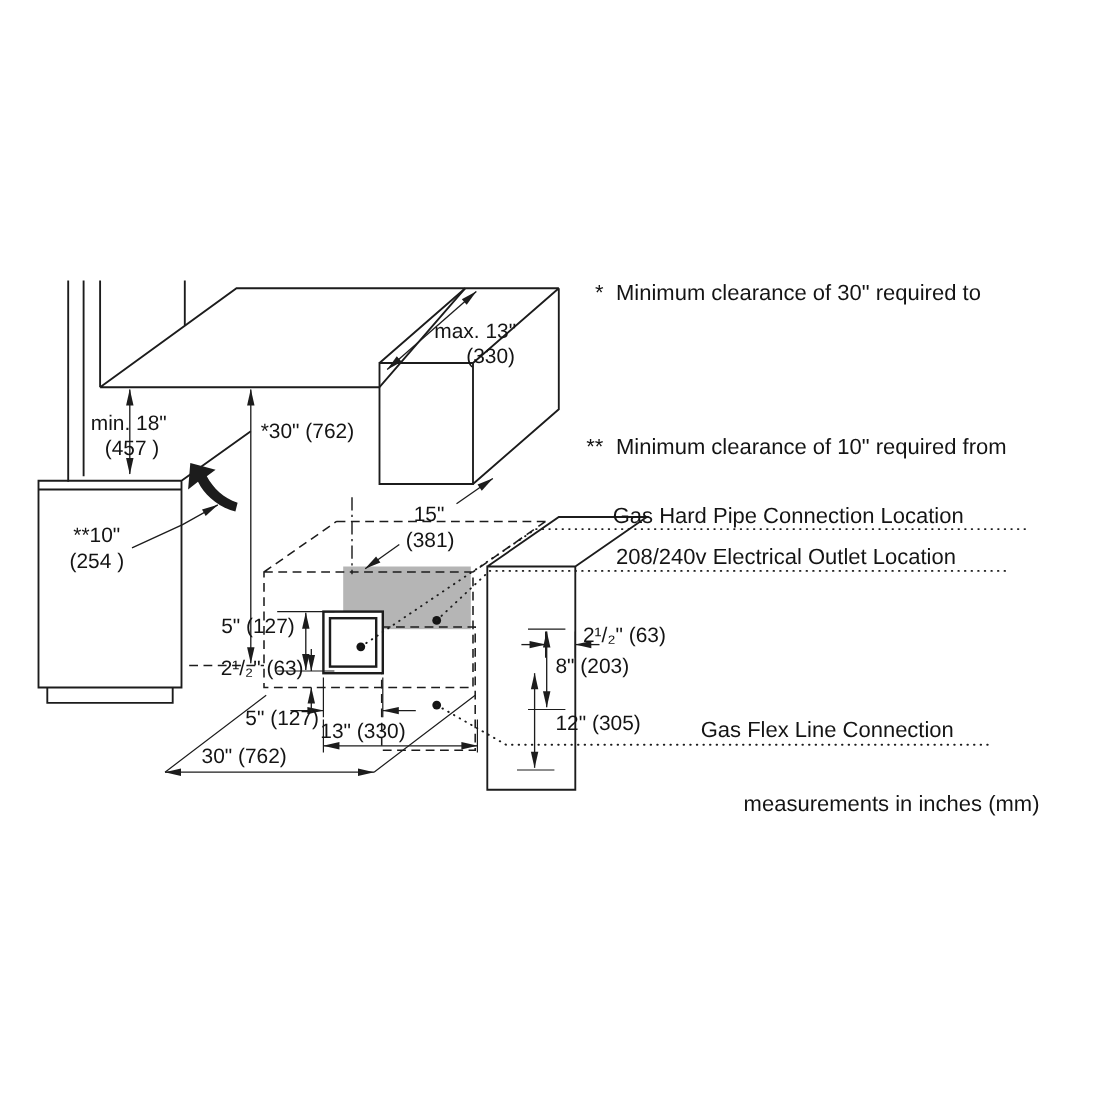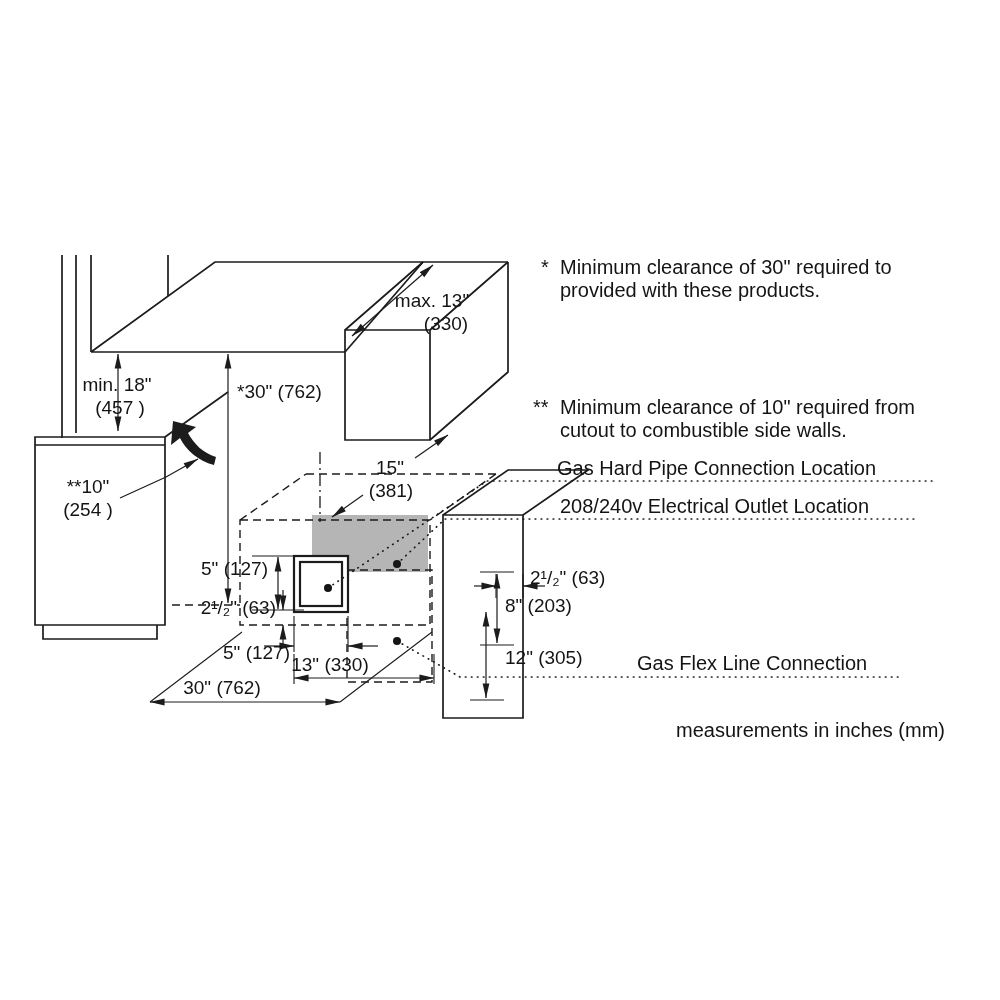--- a/index.html
+++ b/index.html
@@ -126,22 +126,20 @@
 
     <text class="ts callout" x="557" y="475">Gas Hard Pipe Connection Location</text>
     <text class="ts callout" x="560" y="513">208/240v Electrical Outlet Location</text>
     <text class="ts callout" x="637" y="670">Gas Flex Line Connection</text>
     <text class="ts callout" x="676" y="737">measurements in inches (mm)</text>
   </svg>
 
   <div class="note-marker" style="left:541px;top:256px;">*</div>
   <div class="note" style="left:560px;top:256px;width:400px;">
     <div>Minimum clearance of 30" required to</div>
-    <div>provided with these products.</div>
   </div>
 
   <div class="note-marker" style="left:533px;top:396px;">**</div>
   <div class="note" style="left:560px;top:396px;width:400px;">
     <div>Minimum clearance of 10" required from</div>
-    <div>cutout to combustible side walls.</div>
   </div>
 
 </div>
 
 </body></html>

